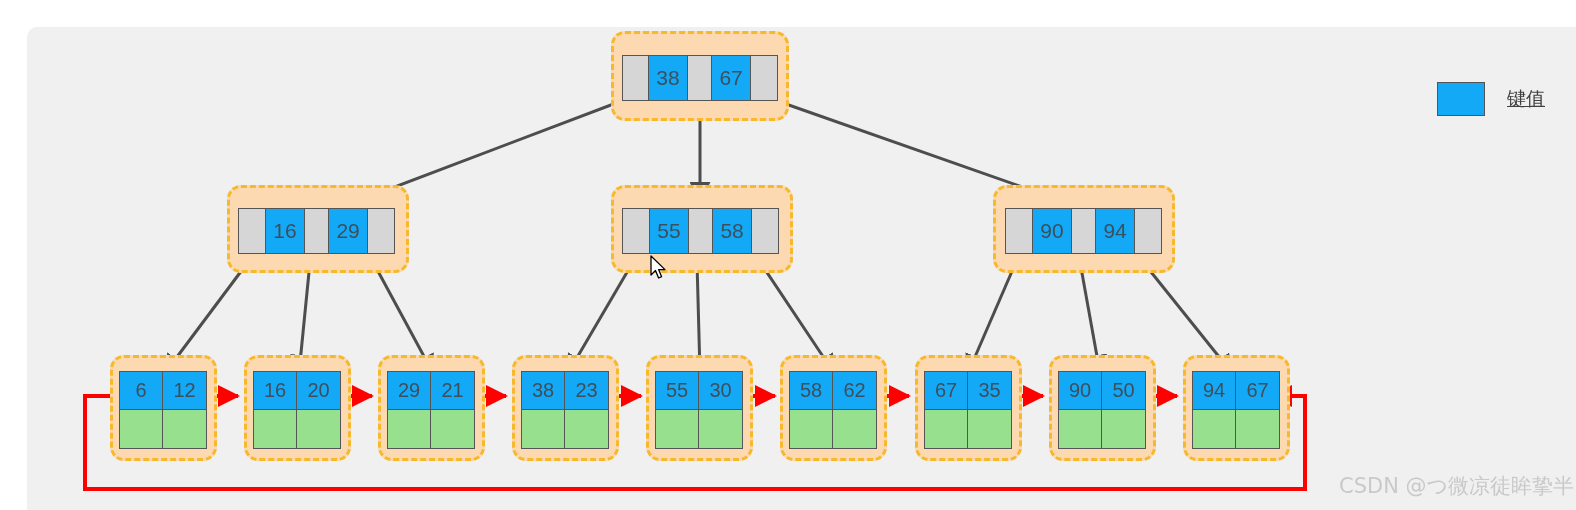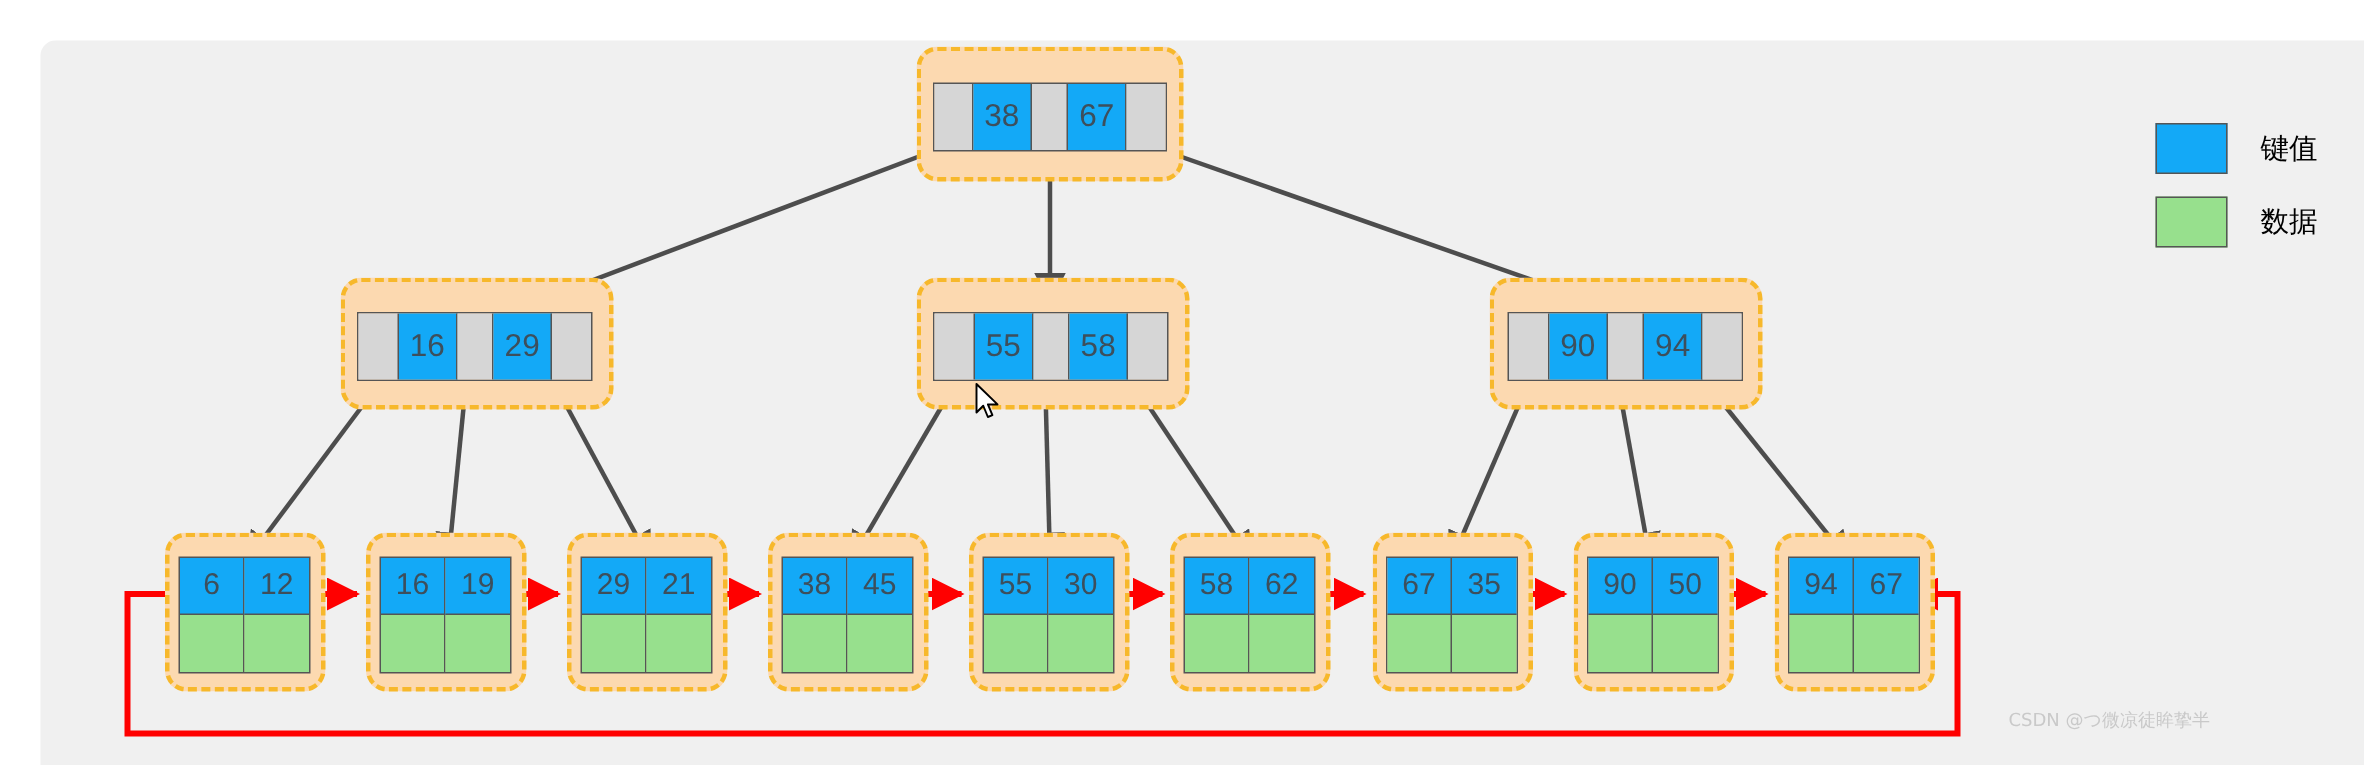--- a/index.html
+++ b/index.html
@@ -71,26 +71,26 @@
 
   
   #legend{position:absolute;left:1437px;top:76px;}
   .legend-row{display:flex;align-items:center;height:45px;margin-bottom:4px;}
   .sw{width:48px;height:34px;box-sizing:border-box;}
   .sw-key{background:#13a9f7;border:1px solid #555;}
   .sw-data{background:#97e08d;border:1px solid #555;}
   .sw-ptr{background:#d6d6d6;border:1px solid #555;}
   .sw-page{background:#fcd9b0;border:3px dashed #f7b82b;border-radius:8px;}
   .legend-label{
-    margin-left:22px;font-size:19px;color:#000000;
-    font-family:"DejaVu Sans",sans-serif;white-space:nowrap;
+    margin-left:22px;font-size:19px;color:#404040;
+    font-family:"DejaVu Sans",sans-serif;white-space:nowrap;text-decoration:underline;
   }
   #watermark{
     position:absolute;left:1339px;top:472px;
-    font-size:12px;color:#c9c9c9;
+    font-size:21px;color:#c9c9c9;
     font-family:"DejaVu Sans",sans-serif;white-space:nowrap;
   }
   #cursor{position:absolute;left:650px;top:255px;width:18px;height:26px;}
 </style>
 </head>
 <body>
 
 <div id="canvas"></div>
 
 <svg id="wires">
@@ -183,37 +183,37 @@
 <div class="leaf-grid" style="left:119px;top:371px;width:88px;height:78px;">
   <div class="leaf-key">6</div>
   <div class="leaf-key r">12</div>
   <div class="leaf-data"></div>
   <div class="leaf-data r"></div>
 </div>
 
 <div class="page" style="left:244px;top:355px;width:107px;height:106px;"></div>
 <div class="leaf-grid" style="left:253px;top:371px;width:88px;height:78px;">
   <div class="leaf-key">16</div>
-  <div class="leaf-key r">19</div>
+  <div class="leaf-key r">20</div>
   <div class="leaf-data"></div>
   <div class="leaf-data r"></div>
 </div>
 
 <div class="page" style="left:378px;top:355px;width:107px;height:106px;"></div>
 <div class="leaf-grid" style="left:387px;top:371px;width:88px;height:78px;">
   <div class="leaf-key">29</div>
   <div class="leaf-key r">21</div>
   <div class="leaf-data"></div>
   <div class="leaf-data r"></div>
 </div>
 
 <div class="page" style="left:512px;top:355px;width:107px;height:106px;"></div>
 <div class="leaf-grid" style="left:521px;top:371px;width:88px;height:78px;">
   <div class="leaf-key">38</div>
-  <div class="leaf-key r">45</div>
+  <div class="leaf-key r">23</div>
   <div class="leaf-data"></div>
   <div class="leaf-data r"></div>
 </div>
 
 <div class="page" style="left:646px;top:355px;width:107px;height:106px;"></div>
 <div class="leaf-grid" style="left:655px;top:371px;width:88px;height:78px;">
   <div class="leaf-key">55</div>
   <div class="leaf-key r">30</div>
   <div class="leaf-data"></div>
   <div class="leaf-data r"></div>
@@ -249,23 +249,19 @@
   <div class="leaf-key r">67</div>
   <div class="leaf-data"></div>
   <div class="leaf-data r"></div>
 </div>
 
 <div id="legend">
   <div class="legend-row">
     <div class="sw sw-key"></div>
     <div class="legend-label">键值</div>
   </div>
-  <div class="legend-row">
-    <div class="sw sw-data"></div>
-    <div class="legend-label">数据</div>
-  </div>
 </div>
 
 <div id="watermark">CSDN @つ微凉徒眸挚半</div>
 
 <svg id="cursor" viewBox="0 0 18 26">
   <path d="M1,1 L1,20 L5.5,15.5 L8.6,23 L11.6,21.7 L8.6,14.6 L15,14.6 z" fill="#ffffff" stroke="#000000" stroke-width="1.3" stroke-linejoin="round"></path>
 </svg>
 
 </body></html>

